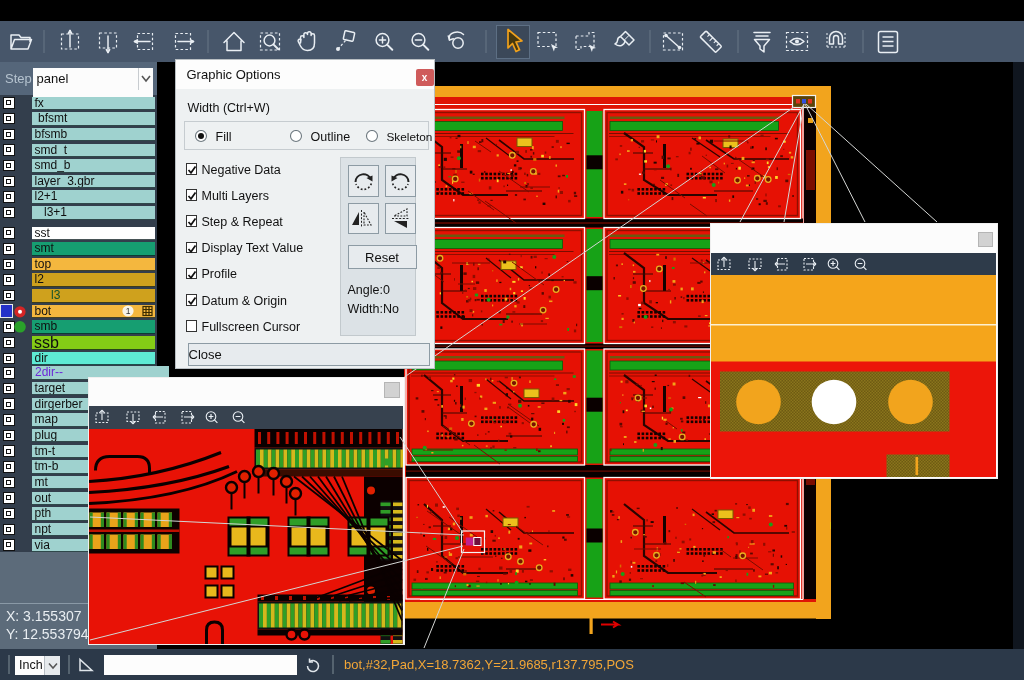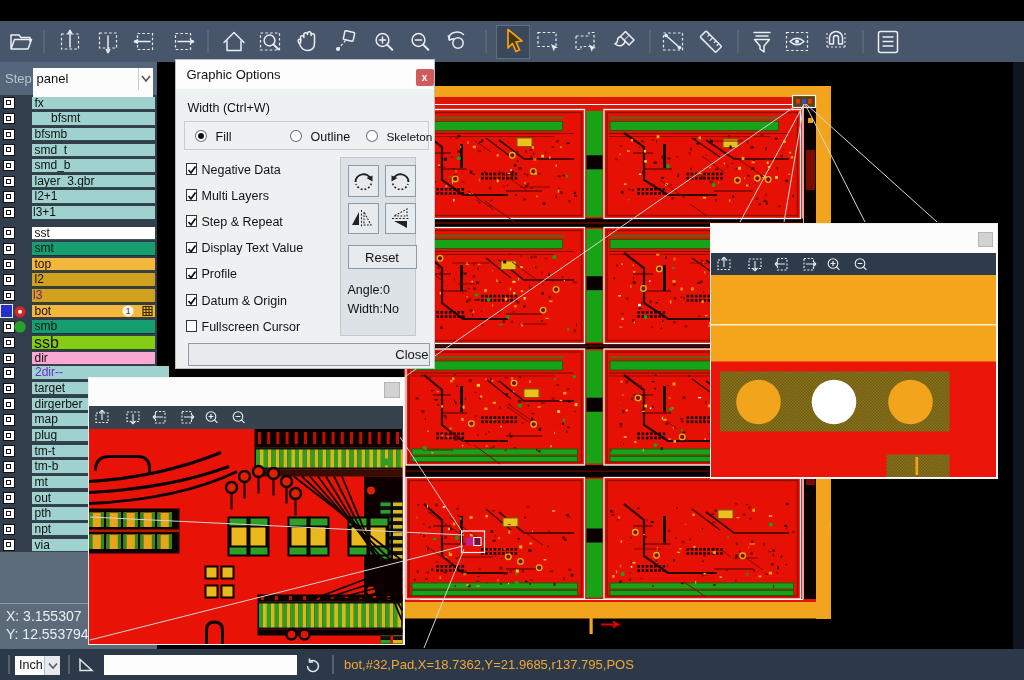--- a/index.html
+++ b/index.html
@@ -86,21 +86,21 @@
           </svg>
         </div>
       </div>
       <div class="abs" style="left:3px;top:35.3px;width:11.5px;height:11.5px;background:#fff;border:1px solid #111">
         <div class="abs" style="left:2.2px;top:2.2px;width:5px;height:5px;border:1.6px solid #111"></div>
       </div>
       <div class="abs" style="left:32px;top:34.5px;width:122.8px;height:13.6px;background:#9fd2cf;color:#101010;font-size:12px;line-height:13.6px;padding-left:2.5px;overflow:hidden;border-bottom:1.6px solid rgba(10,25,30,0.75)">fx</div>
       <div class="abs" style="left:3px;top:50.9px;width:11.5px;height:11.5px;background:#fff;border:1px solid #111">
         <div class="abs" style="left:2.2px;top:2.2px;width:5px;height:5px;border:1.6px solid #111"></div>
       </div>
-      <div class="abs" style="left:32px;top:50.1px;width:122.8px;height:13.6px;background:#9fd2cf;color:#101010;font-size:12px;line-height:13.6px;padding-left:19px;overflow:hidden;border-bottom:1.6px solid rgba(10,25,30,0.75)">bfsmt</div>
+      <div class="abs" style="left:32px;top:50.1px;width:122.8px;height:13.6px;background:#9fd2cf;color:#101010;font-size:12px;line-height:13.6px;padding-left:6px;overflow:hidden;border-bottom:1.6px solid rgba(10,25,30,0.75)">bfsmt</div>
       <div class="abs" style="left:3px;top:66.6px;width:11.5px;height:11.5px;background:#fff;border:1px solid #111">
         <div class="abs" style="left:2.2px;top:2.2px;width:5px;height:5px;border:1.6px solid #111"></div>
       </div>
       <div class="abs" style="left:32px;top:65.8px;width:122.8px;height:13.6px;background:#9fd2cf;color:#101010;font-size:12px;line-height:13.6px;padding-left:2.5px;overflow:hidden;border-bottom:1.6px solid rgba(10,25,30,0.75)">bfsmb</div>
       <div class="abs" style="left:3px;top:82.2px;width:11.5px;height:11.5px;background:#fff;border:1px solid #111">
         <div class="abs" style="left:2.2px;top:2.2px;width:5px;height:5px;border:1.6px solid #111"></div>
       </div>
       <div class="abs" style="left:32px;top:81.5px;width:122.8px;height:13.6px;background:#9fd2cf;color:#101010;font-size:12px;line-height:13.6px;padding-left:2.5px;overflow:hidden;border-bottom:1.6px solid rgba(10,25,30,0.75)">smd_t</div>
       <div class="abs" style="left:3px;top:97.9px;width:11.5px;height:11.5px;background:#fff;border:1px solid #111">
         <div class="abs" style="left:2.2px;top:2.2px;width:5px;height:5px;border:1.6px solid #111"></div>
@@ -110,41 +110,41 @@
         <div class="abs" style="left:2.2px;top:2.2px;width:5px;height:5px;border:1.6px solid #111"></div>
       </div>
       <div class="abs" style="left:32px;top:112.8px;width:122.8px;height:13.6px;background:#9fd2cf;color:#101010;font-size:12px;line-height:13.6px;padding-left:2.5px;overflow:hidden;border-bottom:1.6px solid rgba(10,25,30,0.75)">layer_3.gbr</div>
       <div class="abs" style="left:3px;top:129.2px;width:11.5px;height:11.5px;background:#fff;border:1px solid #111">
         <div class="abs" style="left:2.2px;top:2.2px;width:5px;height:5px;border:1.6px solid #111"></div>
       </div>
       <div class="abs" style="left:32px;top:128.4px;width:122.8px;height:13.6px;background:#9fd2cf;color:#101010;font-size:12px;line-height:13.6px;padding-left:2.5px;overflow:hidden;border-bottom:1.6px solid rgba(10,25,30,0.75)">l2+1</div>
       <div class="abs" style="left:3px;top:144.9px;width:11.5px;height:11.5px;background:#fff;border:1px solid #111">
         <div class="abs" style="left:2.2px;top:2.2px;width:5px;height:5px;border:1.6px solid #111"></div>
       </div>
-      <div class="abs" style="left:32px;top:144.1px;width:122.8px;height:13.6px;background:#9fd2cf;color:#101010;font-size:12px;line-height:13.6px;padding-left:1px;overflow:hidden;border-bottom:1.6px solid rgba(10,25,30,0.75)">l3+1</div>
+      <div class="abs" style="left:32px;top:144.1px;width:122.8px;height:13.6px;background:#9fd2cf;color:#101010;font-size:12px;line-height:13.6px;padding-left:12px;overflow:hidden;border-bottom:1.6px solid rgba(10,25,30,0.75)">l3+1</div>
       <div class="abs" style="left:3px;top:165.3px;width:11.5px;height:11.5px;background:#fff;border:1px solid #111">
         <div class="abs" style="left:2.2px;top:2.2px;width:5px;height:5px;border:1.6px solid #111"></div>
       </div>
       <div class="abs" style="left:32px;top:164.5px;width:122.8px;height:13.6px;background:#ffffff;color:#101010;font-size:12px;line-height:13.6px;padding-left:2.5px;overflow:hidden;border-bottom:1.6px solid rgba(10,25,30,0.75)">sst</div>
       <div class="abs" style="left:3px;top:181.0px;width:11.5px;height:11.5px;background:#fff;border:1px solid #111">
         <div class="abs" style="left:2.2px;top:2.2px;width:5px;height:5px;border:1.6px solid #111"></div>
       </div>
       <div class="abs" style="left:32px;top:180.2px;width:122.8px;height:13.6px;background:#169e71;color:#101010;font-size:12px;line-height:13.6px;padding-left:2.5px;overflow:hidden;border-bottom:1.6px solid rgba(10,25,30,0.75)">smt</div>
       <div class="abs" style="left:3px;top:196.6px;width:11.5px;height:11.5px;background:#fff;border:1px solid #111">
         <div class="abs" style="left:2.2px;top:2.2px;width:5px;height:5px;border:1.6px solid #111"></div>
       </div>
       <div class="abs" style="left:32px;top:195.8px;width:122.8px;height:13.6px;background:#f4b73e;color:#101010;font-size:12px;line-height:13.6px;padding-left:2.5px;overflow:hidden;border-bottom:1.6px solid rgba(10,25,30,0.75)">top</div>
       <div class="abs" style="left:3px;top:212.2px;width:11.5px;height:11.5px;background:#fff;border:1px solid #111">
         <div class="abs" style="left:2.2px;top:2.2px;width:5px;height:5px;border:1.6px solid #111"></div>
       </div>
       <div class="abs" style="left:32px;top:211.4px;width:122.8px;height:13.6px;background:#cfa11d;color:#101010;font-size:12px;line-height:13.6px;padding-left:2.5px;overflow:hidden;border-bottom:1.6px solid rgba(10,25,30,0.75)">l2</div>
       <div class="abs" style="left:3px;top:227.9px;width:11.5px;height:11.5px;background:#fff;border:1px solid #111">
         <div class="abs" style="left:2.2px;top:2.2px;width:5px;height:5px;border:1.6px solid #111"></div>
       </div>
-      <div class="abs" style="left:32px;top:227.1px;width:122.8px;height:13.6px;background:#cfa11d;color:#701a75;font-size:12px;line-height:13.6px;padding-left:1px;overflow:hidden;border-bottom:1.6px solid rgba(10,25,30,0.75)">l3</div>
+      <div class="abs" style="left:32px;top:227.1px;width:122.8px;height:13.6px;background:#cfa11d;color:#14532d;font-size:12px;line-height:13.6px;padding-left:19px;overflow:hidden;border-bottom:1.6px solid rgba(10,25,30,0.75)">l3</div>
       <div class="abs" style="left:0;top:242.2px;width:12.5px;height:13.5px;background:#2431c8;border:1.5px solid #e8e8e8"></div>
       <svg class="abs" style="left:13px;top:242.8px" width="15" height="14">
         <circle cx="7" cy="6.8" r="5.6" fill="#d42525"></circle>
         <circle cx="7" cy="6.8" r="2" fill="#fff"></circle>
       </svg>
       <div class="abs" style="left:32px;top:242.8px;width:122.8px;height:13.6px;background:#f4b73e;color:#101010;font-size:12px;line-height:13.6px;padding-left:2.5px;border-bottom:1.6px solid rgba(10,25,30,0.75)">bot</div>
       <svg class="abs" style="left:120px;top:243.3px" width="36" height="13">
         <circle cx="8" cy="6" r="5.6" fill="#f7f3e8"></circle>
         <text x="8" y="9" font-size="8.5" fill="#333" text-anchor="middle" font-family="Liberation Sans">1</text>
         <g stroke="#3a2c00" stroke-width="1.2" fill="none">
@@ -159,21 +159,21 @@
         <circle cx="7" cy="6.8" r="5.8" fill="#2aa12a"></circle>
       </svg>
       <div class="abs" style="left:32px;top:258.4px;width:122.8px;height:13.6px;background:#169e71;color:#101010;font-size:12px;line-height:13.6px;padding-left:2.5px;border-bottom:1.6px solid rgba(10,25,30,0.75)">smb</div>
       <div class="abs" style="left:3px;top:274.9px;width:11.5px;height:11.5px;background:#fff;border:1px solid #111">
         <div class="abs" style="left:2.2px;top:2.2px;width:5px;height:5px;border:1.6px solid #111"></div>
       </div>
       <div class="abs" style="left:32px;top:274.1px;width:122.8px;height:13.6px;background:#84cc16;color:#101010;font-size:16px;line-height:13.6px;padding-left:2px;overflow:hidden;border-bottom:1.6px solid rgba(10,25,30,0.75)">ssb</div>
       <div class="abs" style="left:3px;top:290.5px;width:11.5px;height:11.5px;background:#fff;border:1px solid #111">
         <div class="abs" style="left:2.2px;top:2.2px;width:5px;height:5px;border:1.6px solid #111"></div>
       </div>
-      <div class="abs" style="left:32px;top:289.7px;width:122.8px;height:13.6px;background:#f9a8d4;color:#101010;font-size:12px;line-height:13.6px;padding-left:2.5px;overflow:hidden;border-bottom:1.6px solid rgba(10,25,30,0.75)">dir</div>
+      <div class="abs" style="left:32px;top:289.7px;width:122.8px;height:13.6px;background:#5eead4;color:#101010;font-size:12px;line-height:13.6px;padding-left:2.5px;overflow:hidden;border-bottom:1.6px solid rgba(10,25,30,0.75)">dir</div>
       <div class="abs" style="left:3px;top:305.1px;width:11.5px;height:11.5px;background:#fff;border:1px solid #111">
         <div class="abs" style="left:2.2px;top:2.2px;width:5px;height:5px;border:1.6px solid #111"></div>
       </div>
       <div class="abs" style="left:32px;top:304.3px;width:137px;height:13.6px;background:#9fd2cf;color:#6d28d9;font-size:12px;line-height:13.6px;padding-left:3px;overflow:hidden;border-bottom:1.6px solid rgba(10,25,30,0.75)">2dir--</div>
       <div class="abs" style="left:3px;top:320.8px;width:11.5px;height:11.5px;background:#fff;border:1px solid #111">
         <div class="abs" style="left:2.2px;top:2.2px;width:5px;height:5px;border:1.6px solid #111"></div>
       </div>
       <div class="abs" style="left:32px;top:319.9px;width:122.8px;height:13.6px;background:#9fd2cf;color:#101010;font-size:12px;line-height:13.6px;padding-left:2.5px;overflow:hidden;border-bottom:1.6px solid rgba(10,25,30,0.75)">target</div>
       <div class="abs" style="left:3px;top:336.4px;width:11.5px;height:11.5px;background:#fff;border:1px solid #111">
         <div class="abs" style="left:2.2px;top:2.2px;width:5px;height:5px;border:1.6px solid #111"></div>
@@ -1810,21 +1810,21 @@
           <path d="M 15,8 L 15,21 L 22,21 Z" fill="none" stroke="#222" stroke-width="1.1" stroke-dasharray="1.8 1.4"></path>
         </svg></div>
       <div class="abs" style="left:209px;top:143px;width:31px;height:31px;background:#e7ebee;border:1px solid #8d9ba4"><svg width="29" height="29">
           <path d="M 6,14.5 h17" stroke="#222" stroke-width="1" stroke-dasharray="2 1.6"></path>
           <path d="M 8,12 L 21,12 L 21,5 Z" fill="none" stroke="#222" stroke-width="1.1" stroke-dasharray="1.8 1.4"></path>
           <path d="M 8,17 L 21,17 L 21,24 Z" fill="#222"></path>
         </svg></div>
       <div class="abs" style="left:172px;top:185px;width:69px;height:24.5px;background:#e7ebee;border:1px solid #8d9ba4;text-align:center;line-height:23px;font-size:13px">Reset</div>
       <span class="abs" style="left:172px;top:223px">Angle:0</span>
       <span class="abs" style="left:172px;top:242.5px">Width:No</span>
-      <div class="abs" style="left:12px;top:283px;width:242px;height:23.5px;background:#e7ebee;border:1px solid #8d9ba4;text-align:right;line-height:22px;font-size:13px">Close</div>
+      <div class="abs" style="left:12px;top:283px;width:242px;height:23.5px;background:#e7ebee;border:1px solid #8d9ba4;text-align:left;line-height:22px;font-size:13px">Close</div>
     </div>
     <div class="abs" style="left:0;top:649px;width:1024px;height:31px;background:#2c3949">
       <div class="abs" style="left:8px;top:6px;width:1.5px;height:19px;background:#55636f"></div>
       <div class="abs" style="left:15px;top:6.5px;width:45px;height:19px;background:#fdfdfd">
         <span class="abs" style="left:4px;top:2px;font-size:12.5px;color:#111">Inch</span>
         <div class="abs" style="left:29px;top:0;width:16px;height:19px;background:#e6eaed;border-left:1px solid #b8bec4"><svg width="16" height="19">
             <path d="M 4,7.5 L 8,12 L 12,7.5" fill="none" stroke="#555" stroke-width="1.5"></path>
           </svg></div>
       </div>
       <div class="abs" style="left:68px;top:6px;width:1.5px;height:19px;background:#55636f"></div>

